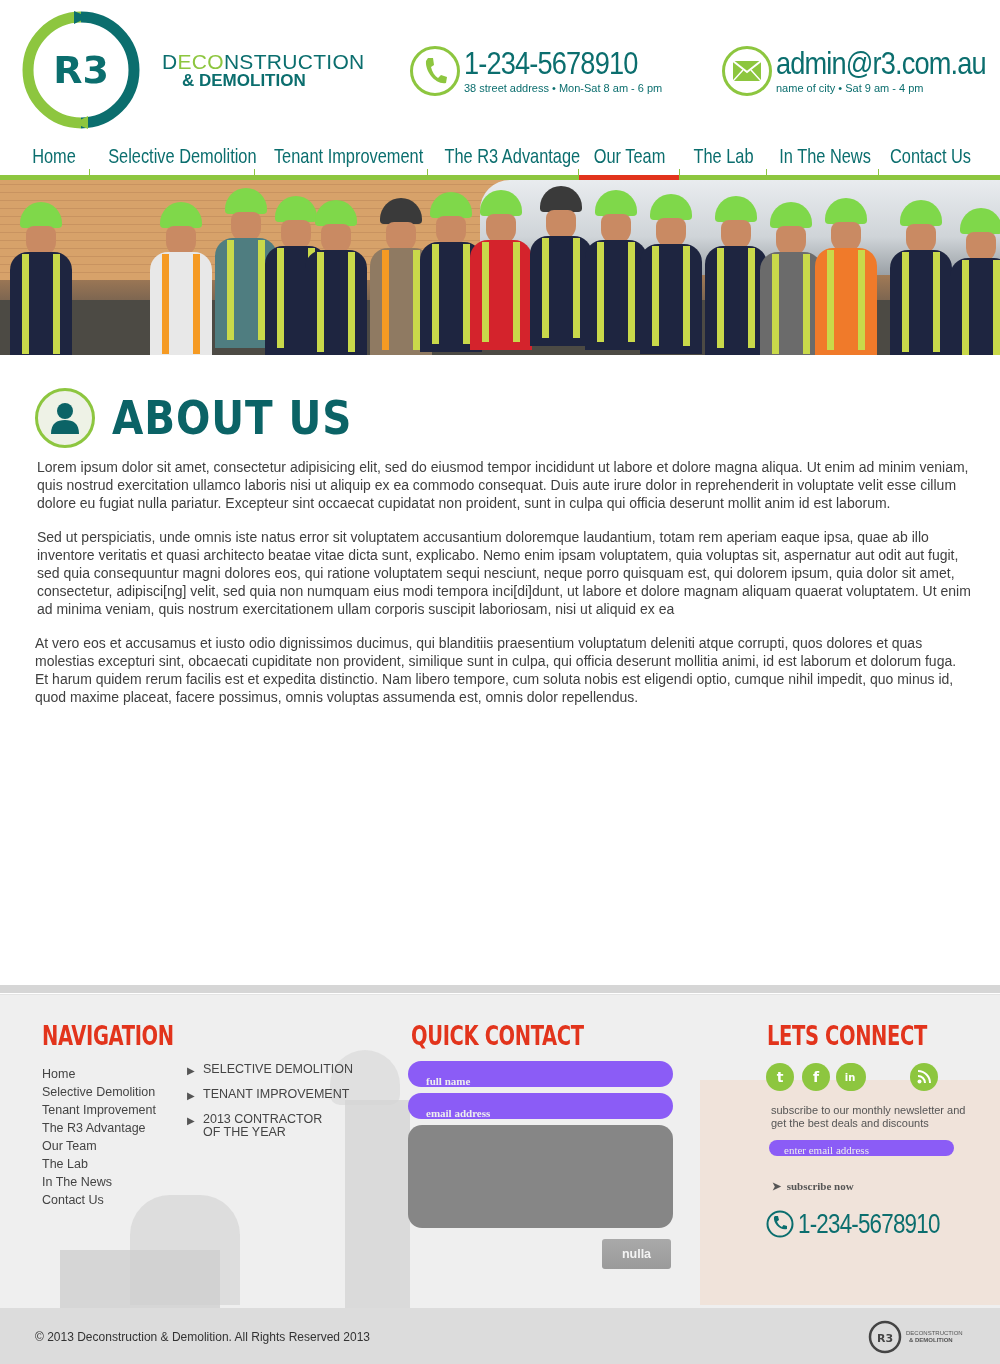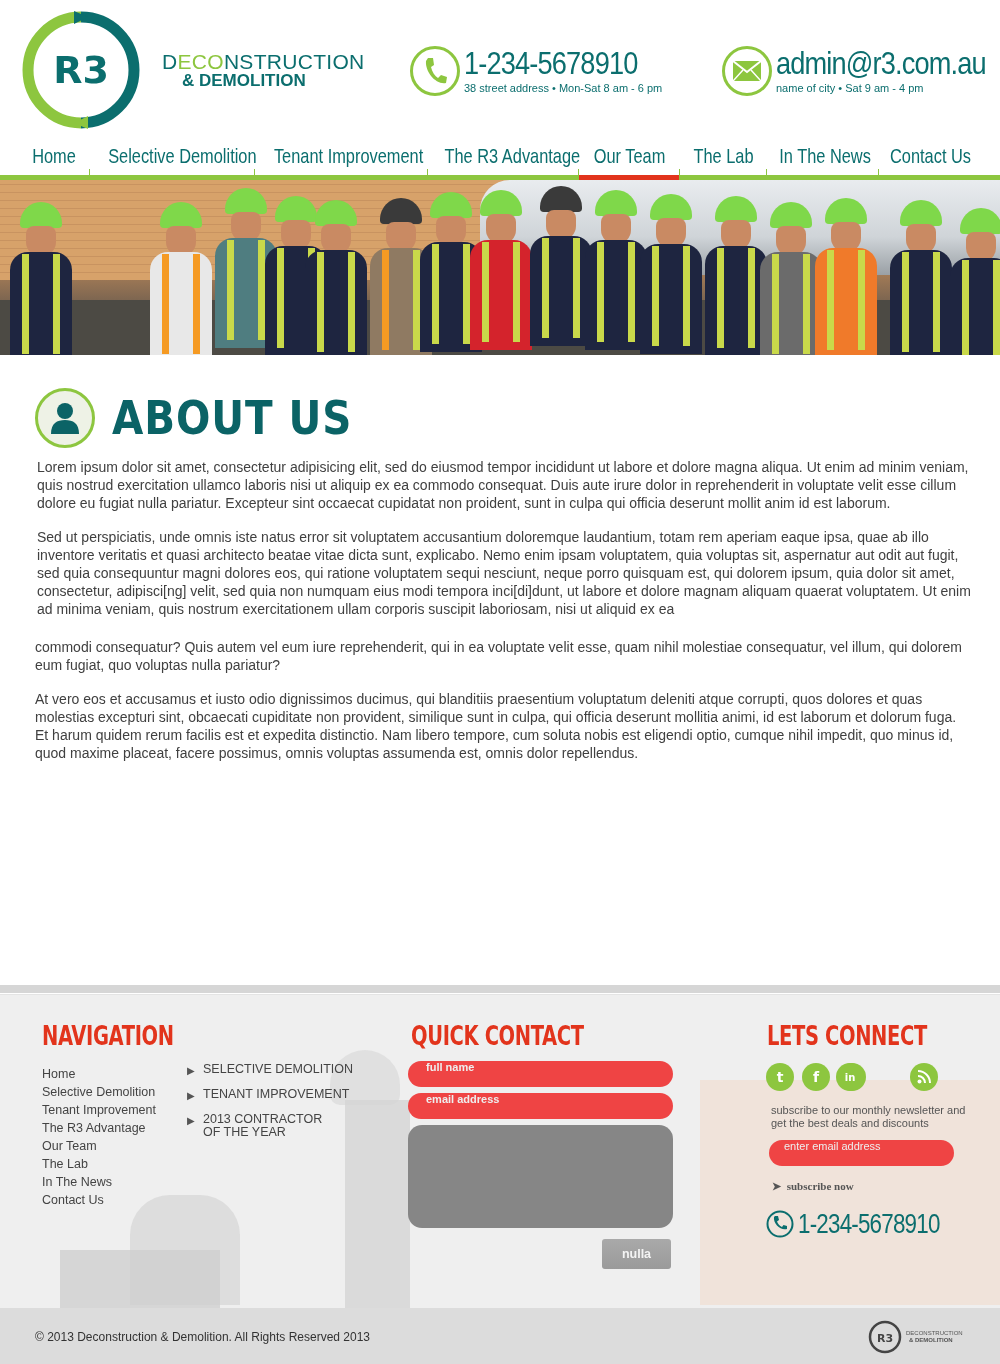--- a/index.html
+++ b/index.html
@@ -99,23 +99,23 @@
     font-size: 26px; color: #e2341c; transform: scaleX(0.75); transform-origin: left;
     white-space: nowrap; letter-spacing: -0.5px;
   }
   .fnav-list { position: absolute; left: 42px; top: 1065px; list-style: none; }
   .fnav-list li { font-size: 12.5px; line-height: 18px; color: #444; }
   .fnav-feat { position: absolute; left: 187px; top: 1063px; list-style: none; }
   .fnav-feat li { font-size: 12.5px; line-height: 13px; color: #444; margin-bottom: 11px;
     display: flex; text-transform: none; }
   .fnav-feat .tri { font-size: 10px; color: #555; width: 16px; padding-top: 1px; }
   .pill-input {
-    position: absolute; background: #ef4444; border-radius: 13px; color: #eeeeee;
-    font-size: 11px; font-weight: bold; padding-left: 18px; display: flex; align-items: flex-start;
-    border: none; font-family: Liberation Sans, sans-serif;
+    position: absolute; background: #8b5cf6; border-radius: 13px; color: #eeeeee;
+    font-size: 11px; font-weight: bold; padding-left: 18px; display: flex; align-items: flex-end;
+    border: none; font-family: Liberation Serif, serif;
   }
   .qc-textarea { position: absolute; left: 408px; top: 1125px; width: 265px; height: 103px;
     background: #868686; border-radius: 14px; }
   .send-btn { position: absolute; left: 602px; top: 1239px; width: 69px; height: 30px;
     background: linear-gradient(180deg, #a9a9a9, #9a9a9a); border-radius: 3px; color: #f4f4f4;
     font-weight: bold; font-size: 12.5px; display: flex; align-items: center; justify-content: center; }
   .social { position: absolute; top: 1063px; width: 28px; height: 28px; border-radius: 50%;
     background: #8dc63f; color: #fff; display: flex; align-items: center; justify-content: center;
     font-weight: bold; font-size: 14px; font-family: "DejaVu Sans", sans-serif; }
   .newsletter-text { position: absolute; left: 771px; top: 1104px; font-size: 11px; line-height: 13px; color: #555; width: 200px; }
@@ -312,21 +312,20 @@
 <div class="about-icon">
   <svg width="34" height="34" viewBox="0 0 34 34">
       <circle cx="17" cy="10" r="8" fill="#0b6366"></circle>
       <path d="M3 33 C3 22 9 19 17 19 C25 19 31 22 31 33 Z" fill="#0b6366"></path>
     </svg>
 </div>
 <h1 class="about-title">ABOUT US</h1>
 <div class="about-body">
   <p>Lorem ipsum dolor sit amet, consectetur adipisicing elit, sed do eiusmod tempor incididunt ut labore et dolore magna aliqua. Ut enim ad minim veniam, quis nostrud exercitation ullamco laboris nisi ut aliquip ex ea commodo consequat. Duis aute irure dolor in reprehenderit in voluptate velit esse cillum dolore eu fugiat nulla pariatur. Excepteur sint occaecat cupidatat non proident, sunt in culpa qui officia deserunt mollit anim id est laborum.</p>
   <p>Sed ut perspiciatis, unde omnis iste natus error sit voluptatem accusantium doloremque laudantium, totam rem aperiam eaque ipsa, quae ab illo inventore veritatis et quasi architecto beatae vitae dicta sunt, explicabo. Nemo enim ipsam voluptatem, quia voluptas sit, aspernatur aut odit aut fugit, sed quia consequuntur magni dolores eos, qui ratione voluptatem sequi nesciunt, neque porro quisquam est, qui dolorem ipsum, quia dolor sit amet, consectetur, adipisci[ng] velit, sed quia non numquam eius modi tempora inci[di]dunt, ut labore et dolore magnam aliquam quaerat voluptatem. Ut enim ad minima veniam, quis nostrum exercitationem ullam corporis suscipit laboriosam, nisi ut aliquid ex ea</p>
-  <p class="shift">commodi consequatur? Quis autem vel eum iure reprehenderit, qui in ea voluptate velit esse, quam nihil molestiae consequatur, vel illum, qui dolorem eum fugiat, quo voluptas nulla pariatur?</p>
   <p class="shift" style="margin-top:0">At vero eos et accusamus et iusto odio dignissimos ducimus, qui blanditiis praesentium voluptatum deleniti atque corrupti, quos dolores et quas molestias excepturi sint, obcaecati cupiditate non provident, similique sunt in culpa, qui officia deserunt mollitia animi, id est laborum et dolorum fuga. Et harum quidem rerum facilis est et expedita distinctio. Nam libero tempore, cum soluta nobis est eligendi optio, cumque nihil impedit, quo minus id, quod maxime placeat, facere possimus, omnis voluptas assumenda est, omnis dolor repellendus.</p>
 </div>
 
 <div class="footer-topbar"></div>
 <div class="footer-topline"></div>
 <div class="footer">
 
   <div class="ghost" style="left:130px;top:200px;width:110px;height:110px;border-radius:40px 40px 0 0;"></div>
   <div class="ghost" style="left:60px;top:255px;width:160px;height:60px;background:#cfcfcf;"></div>
   <div class="ghost" style="left:330px;top:55px;width:70px;height:55px;border-radius:35px 35px 10px 10px;background:#dcdcdc;"></div>
@@ -384,21 +383,21 @@
     <span>in</span>
   </div>
 <div class="social" style="left:910px;">
   <svg width="14" height="14" viewBox="0 0 14 14">
       <circle cx="2.5" cy="11.5" r="2" fill="#fff"></circle>
       <path d="M1 6 A7 7 0 0 1 8 13" fill="none" stroke="#fff" stroke-width="2"></path>
       <path d="M1 1 A12 12 0 0 1 13 13" fill="none" stroke="#fff" stroke-width="2"></path>
     </svg>
 </div>
 <div class="newsletter-text">subscribe to our monthly newsletter and get the best deals and discounts</div>
-<div class="pill-input" style="left:769px;top:1140px;width:185px;height:26px;font-weight:normal;font-size:11px;padding-left:15px;">
+<div class="pill-input" style="left:769px;top:1140px;width:185px;height:16px;font-weight:normal;font-size:11px;padding-left:15px;">
     <span>enter email address</span>
   </div>
 <div class="subscribe"><span>➤&nbsp;&nbsp;</span><span>subscribe now</span></div>
 <div class="fphone">
   <svg width="28" height="28" viewBox="0 0 28 28">
       <circle cx="14" cy="14" r="12.5" fill="none" stroke="#0b6e6e" stroke-width="2"></circle>
       <path d="M9 6 L12 6 L13 10 L11 11.5 C12 14 13.5 16 16 17 L17.5 15 L21 16 L21 19 C15 21 7 14 8 7 Z" fill="#0b6e6e"></path>
     </svg>
   <span class="fphone-num">1-234-5678910</span>
 </div>

